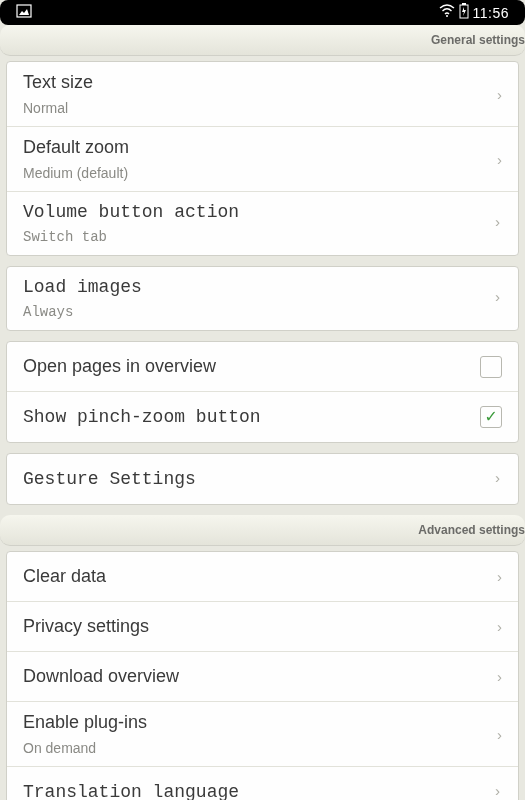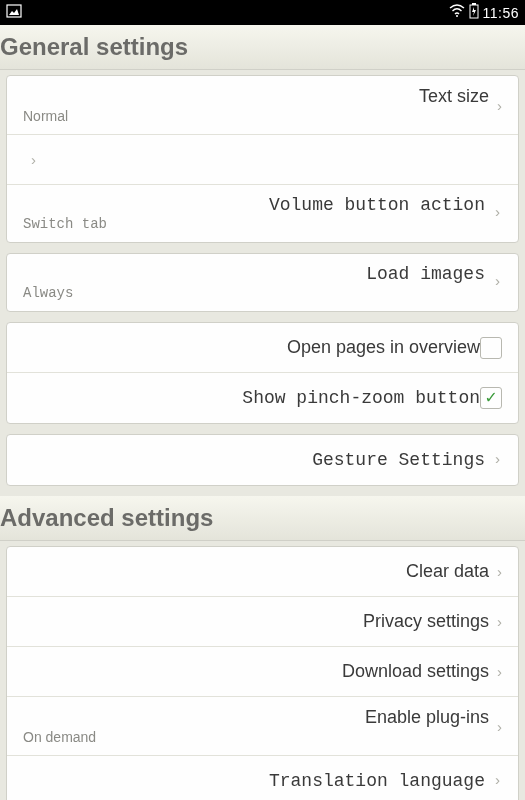--- a/index.html
+++ b/index.html
@@ -8,35 +8,37 @@
   height: 800px;
   font-family: -apple-system, Helvetica, Arial, sans-serif;
   background: #e8e8e0;
   overflow: hidden;
 }
 .status-bar {
   height: 25px;
   background: #000;
   display: flex;
   align-items: center;
-  padding: 0 6px;
+  padding: 0 16px;
   color: #fff;
+  border-radius: 8px;
 }
 .status-left { flex: 0 0 auto; }
 .status-right { margin-left: auto; display: flex; align-items: center; gap: 4px; }
 .status-icon { display: inline-block; }
 .status-time { font-size: 14px; font-weight: 400; letter-spacing: 0.5px; }
 .section-header {
   background: linear-gradient(to bottom, #f6f6ee, #e4e4da);
-  text-align: left;
+  text-align: right;
   padding: 8px 0;
-  font-size: 24px;
+  font-size: 12px;
   font-weight: 600;
   color: #6b6b68;
   border-bottom: 1px solid #d0d0c8;
+  border-radius: 10px;
 }
 .group {
   margin: 5px 6px 10px 6px;
   background: #fefefe;
   border: 1px solid #d0d0c8;
   border-radius: 4px;
   overflow: hidden;
 }
 .row {
   display: flex;
@@ -45,26 +47,25 @@
   border-bottom: 1px solid #e2e2da;
   min-height: 50px;
 }
 .row:last-child { border-bottom: none; font-family: Liberation Mono, monospace; }
 .row.tight { padding: 10px 16px; }
 .row-text { flex: 1; }
 .row-title {
   font-size: 18px;
   color: #3a3a3a;
   font-weight: 400;
-  text-align: right;
 }
 .row-sub {
   font-size: 14px;
   color: #8a8a85;
-  margin-top: 1px;
+  margin-top: 7px;
 }
 .chevron {
   flex: 0 0 auto;
   color: #b0b0a8;
   font-size: 15px;
   margin-left: 8px;
 }
 .checkbox {
   width: 22px;
   height: 22px;
@@ -113,20 +114,24 @@
 
 <div class="group">
   <div class="row tight">
     <div class="row-text">
       <div class="row-title">Text size</div>
       <div class="row-sub">Normal</div>
     </div>
     <span class="chevron">›</span>
   </div>
   <div class="row tight">
+    <div class="row-text">
+      <div class="row-title">Default zoom</div>
+      <div class="row-sub">Medium (default)</div>
+    </div>
     <span class="chevron">›</span>
   </div>
   <div class="row tight">
     <div class="row-text">
       <div class="row-title">Volume button action</div>
       <div class="row-sub">Switch tab</div>
     </div>
     <span class="chevron">›</span>
   </div>
 </div>
@@ -177,21 +182,21 @@
     <span class="chevron">›</span>
   </div>
   <div class="row">
     <div class="row-text">
       <div class="row-title">Privacy settings</div>
     </div>
     <span class="chevron">›</span>
   </div>
   <div class="row">
     <div class="row-text">
-      <div class="row-title">Download settings</div>
+      <div class="row-title">Download overview</div>
     </div>
     <span class="chevron">›</span>
   </div>
   <div class="row tight">
     <div class="row-text">
       <div class="row-title">Enable plug-ins</div>
       <div class="row-sub">On demand</div>
     </div>
     <span class="chevron">›</span>
   </div>

